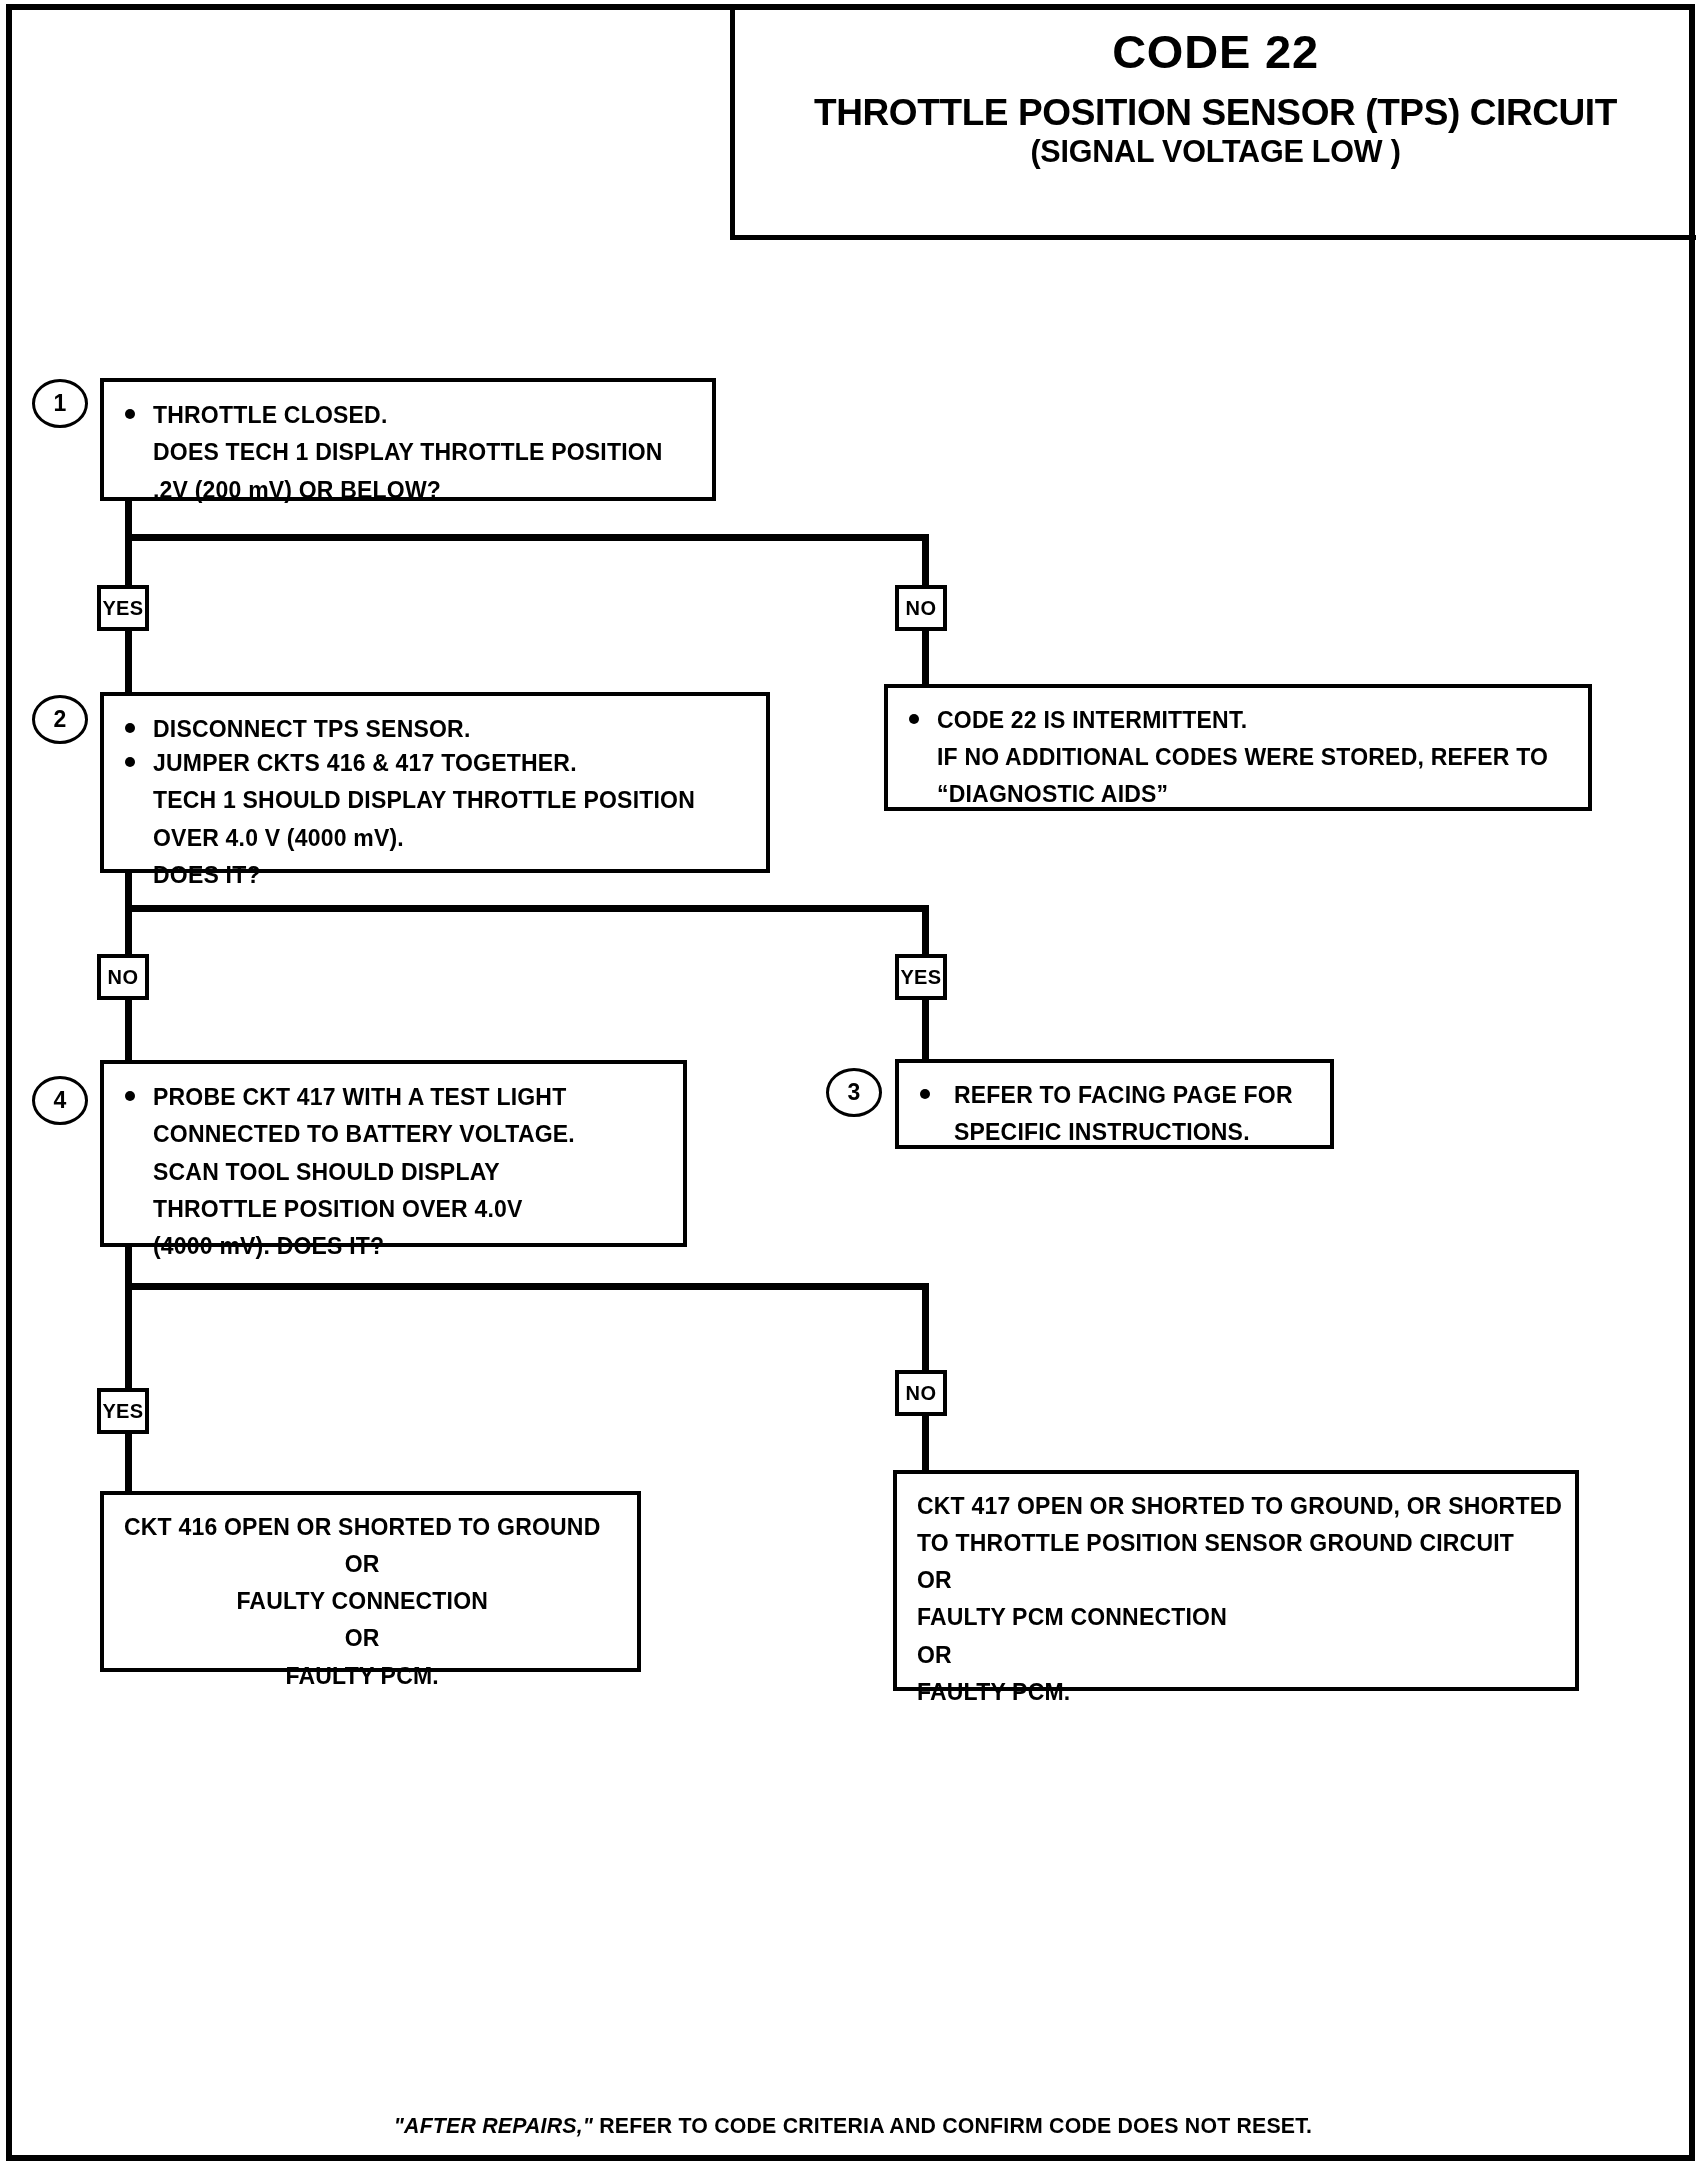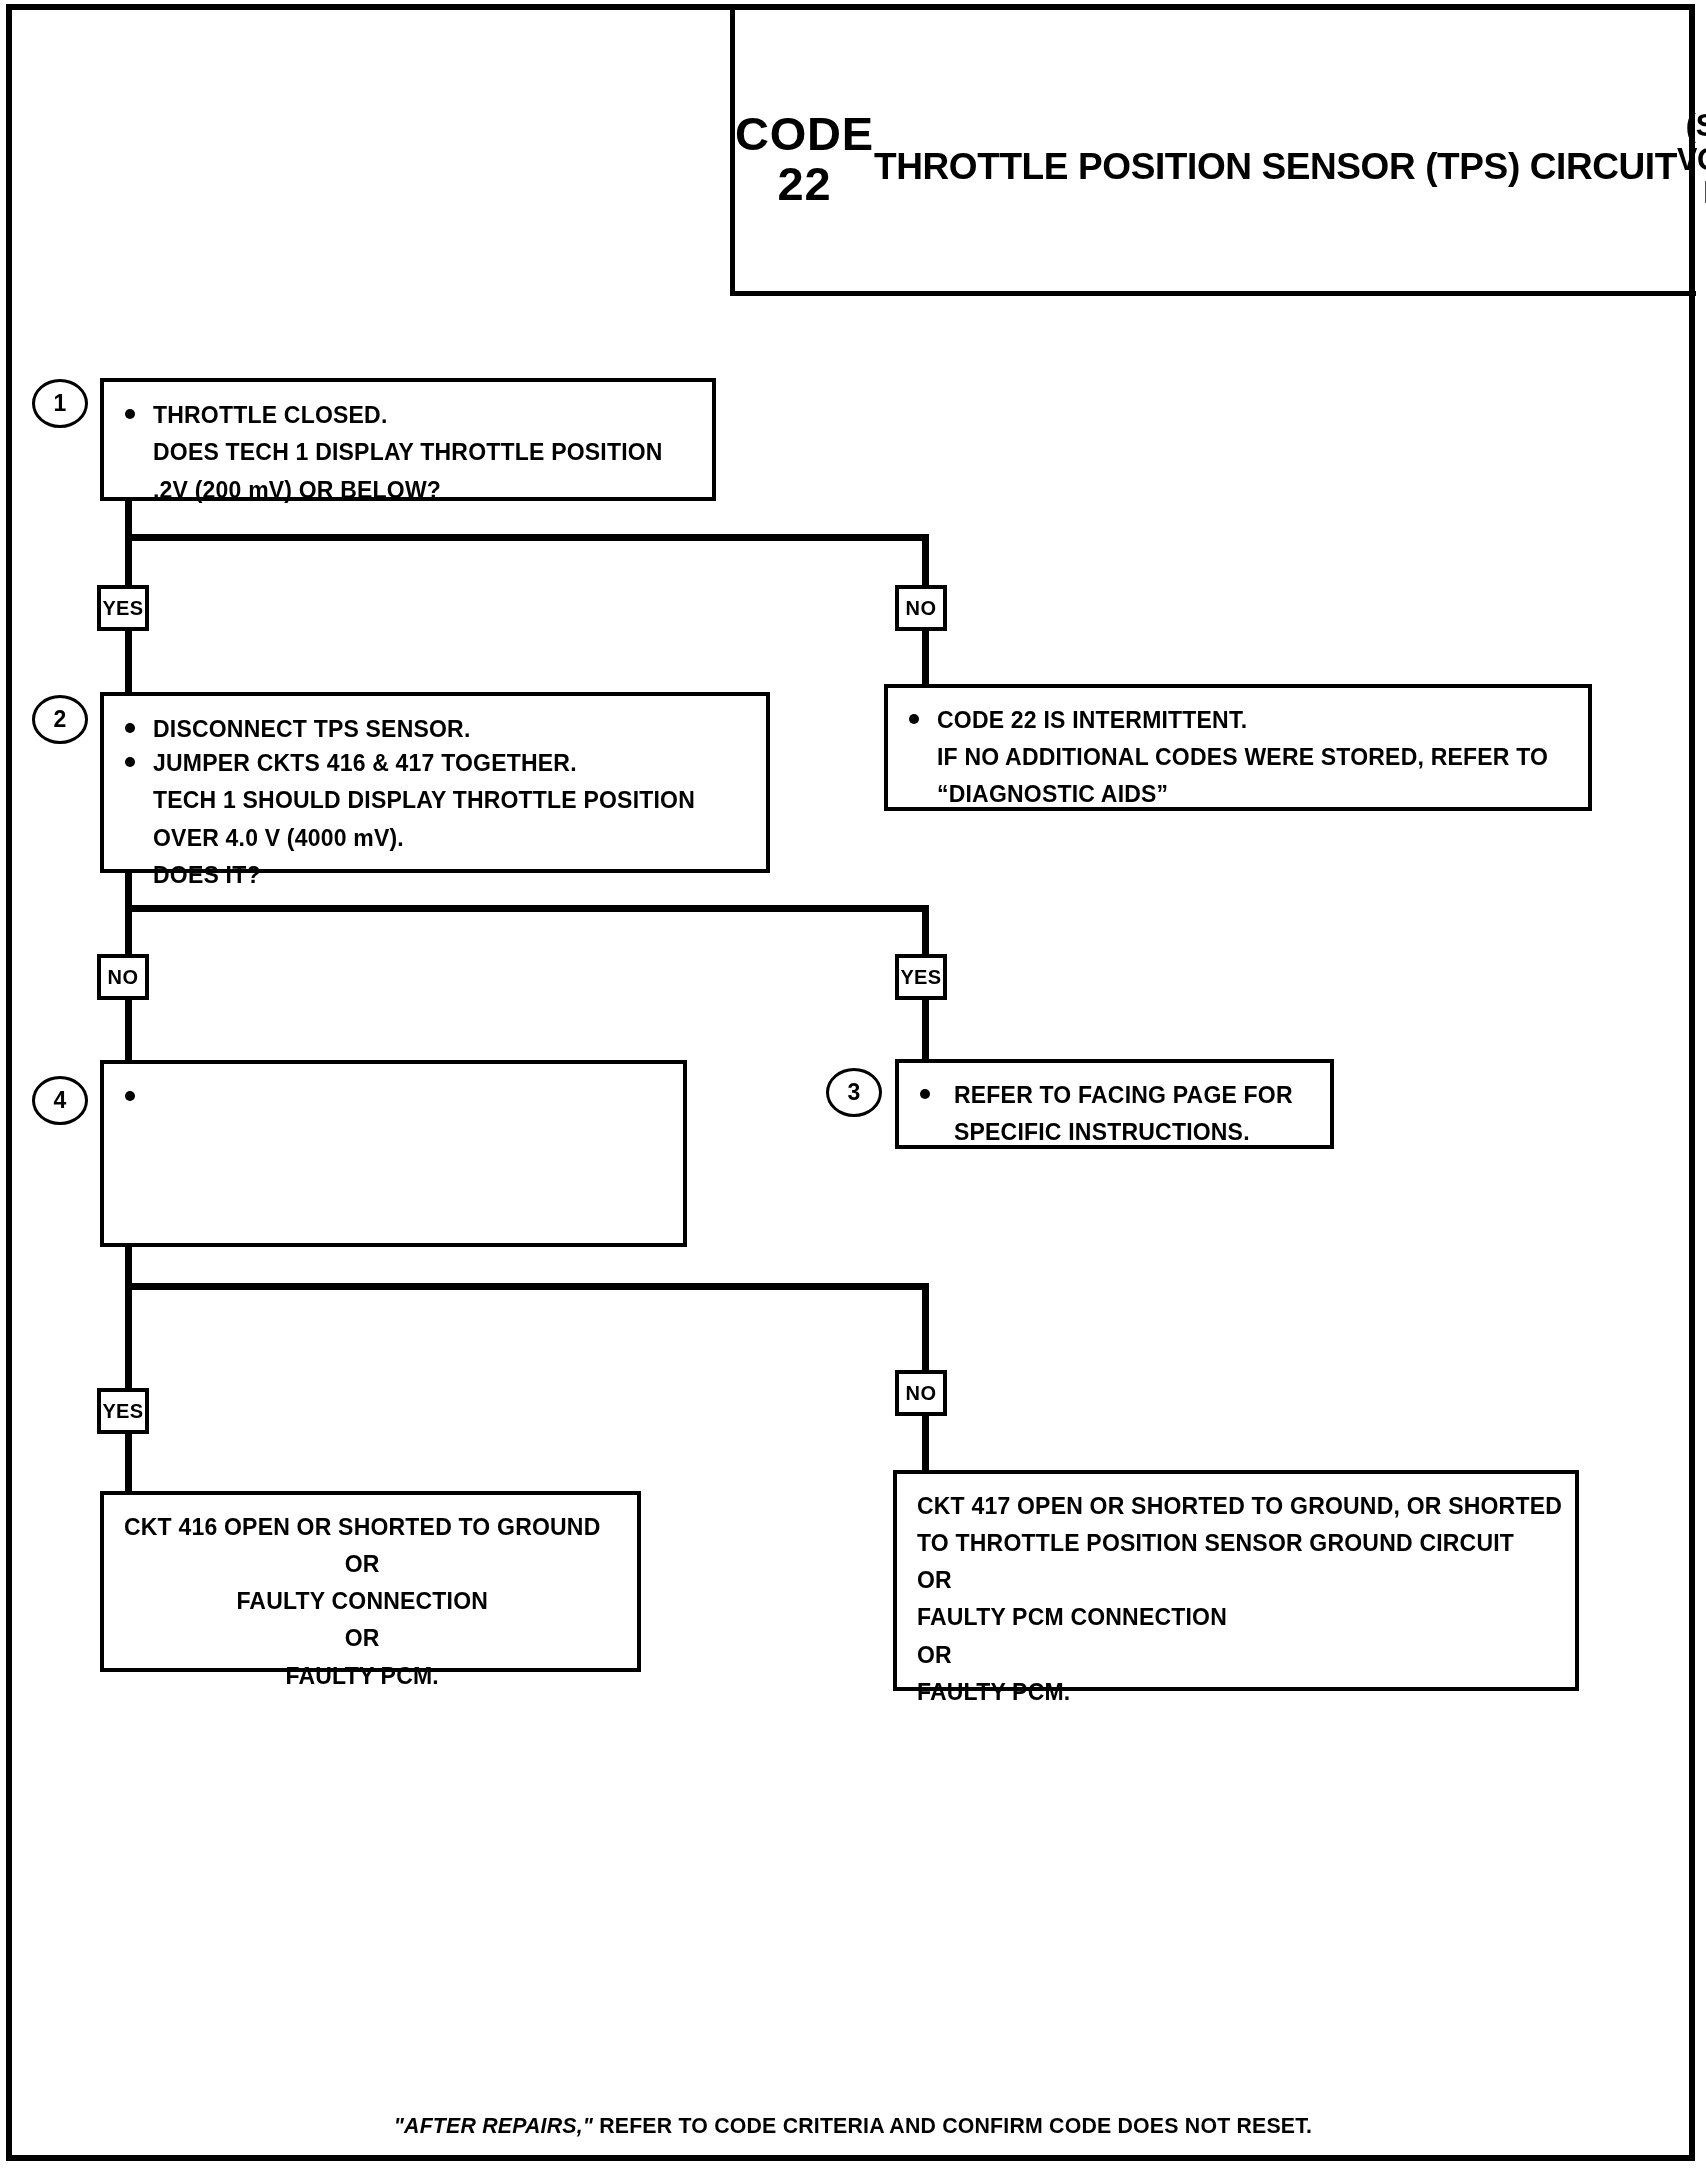--- a/index.html
+++ b/index.html
@@ -30,27 +30,27 @@
     border: 6.9px solid #000;
     box-sizing: border-box;
   }
 
   
   .title-box {
     position: absolute;
     left: 730px;
     top: 3.8px;
     width: 966px;
-    height: 292px;
+    height: 236px;
     border: 5.3px solid #000;
     border-top: none;
     border-right: none;
     box-sizing: border-box;
     display: flex;
-    flex-direction: row;
+    flex-direction: column;
     align-items: center;
     justify-content: flex-start;
     padding-top: 23px;
   }
   .title-code {
     font-size: 47px;
     font-weight: bold;
     letter-spacing: 0.8px;
     line-height: 1.05;
     text-align: center;
@@ -214,20 +214,25 @@
   <div class="yn" style="left:97px; top:954px;">NO</div>
   <div class="yn" style="left:895px; top:954px;">YES</div>
 
   <div class="vline" style="left:125px; top:998px; height:65px;"></div>
   <div class="vline" style="left:922px; top:998px; height:61px;"></div>
 
   <div class="step-circle" style="left:32px; top:1076px;">4</div>
 
   <div class="box" style="left:100px; top:1060px; width:587px; height:187px;">
     <div class="bullet" style="left:21.3px; top:27.4px;"></div>
+    <div class="box-text" style="position:absolute; left:49px; top:15.2px;">PROBE CKT 417 WITH A TEST LIGHT
+CONNECTED TO BATTERY VOLTAGE.
+ SCAN  TOOL  SHOULD DISPLAY
+  THROTTLE  POSITION OVER 4.0V
+(4000 mV). DOES IT?</div>
   </div>
 
   <div class="step-circle" style="left:826px; top:1068px;">3</div>
 
   <div class="box" style="left:895px; top:1059px; width:439px; height:90px;">
     <div class="bullet" style="left:21.3px; top:26px;"></div>
     <div class="box-text" style="position:absolute; left:55px; top:13.7px;">REFER TO FACING PAGE FOR
 SPECIFIC INSTRUCTIONS.</div>
   </div>
 

